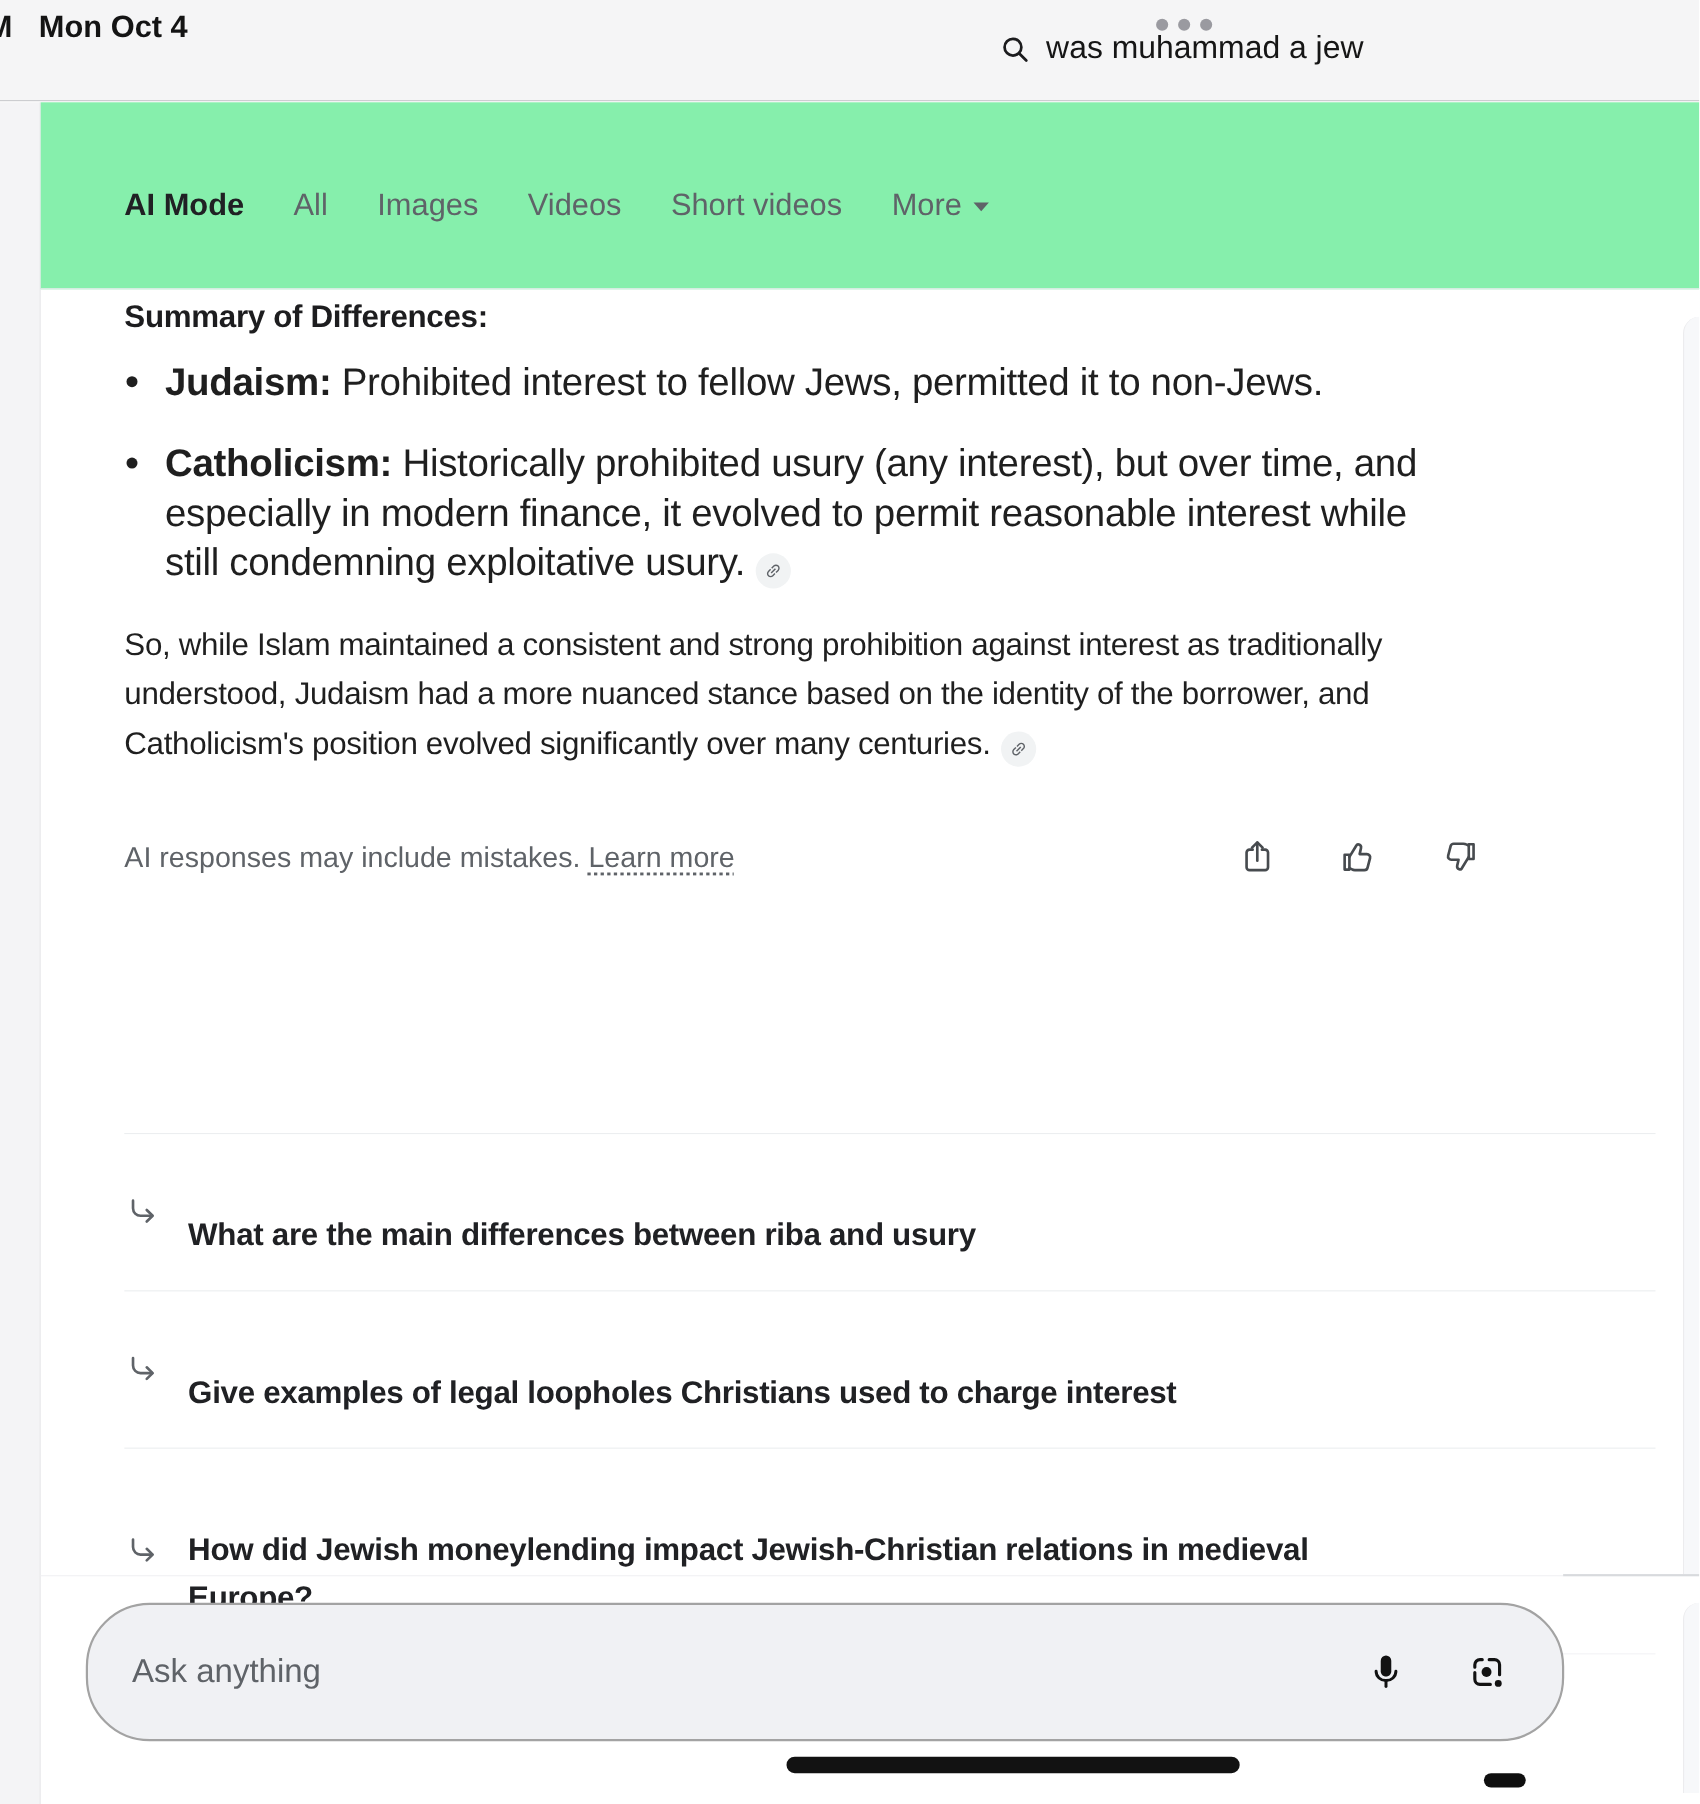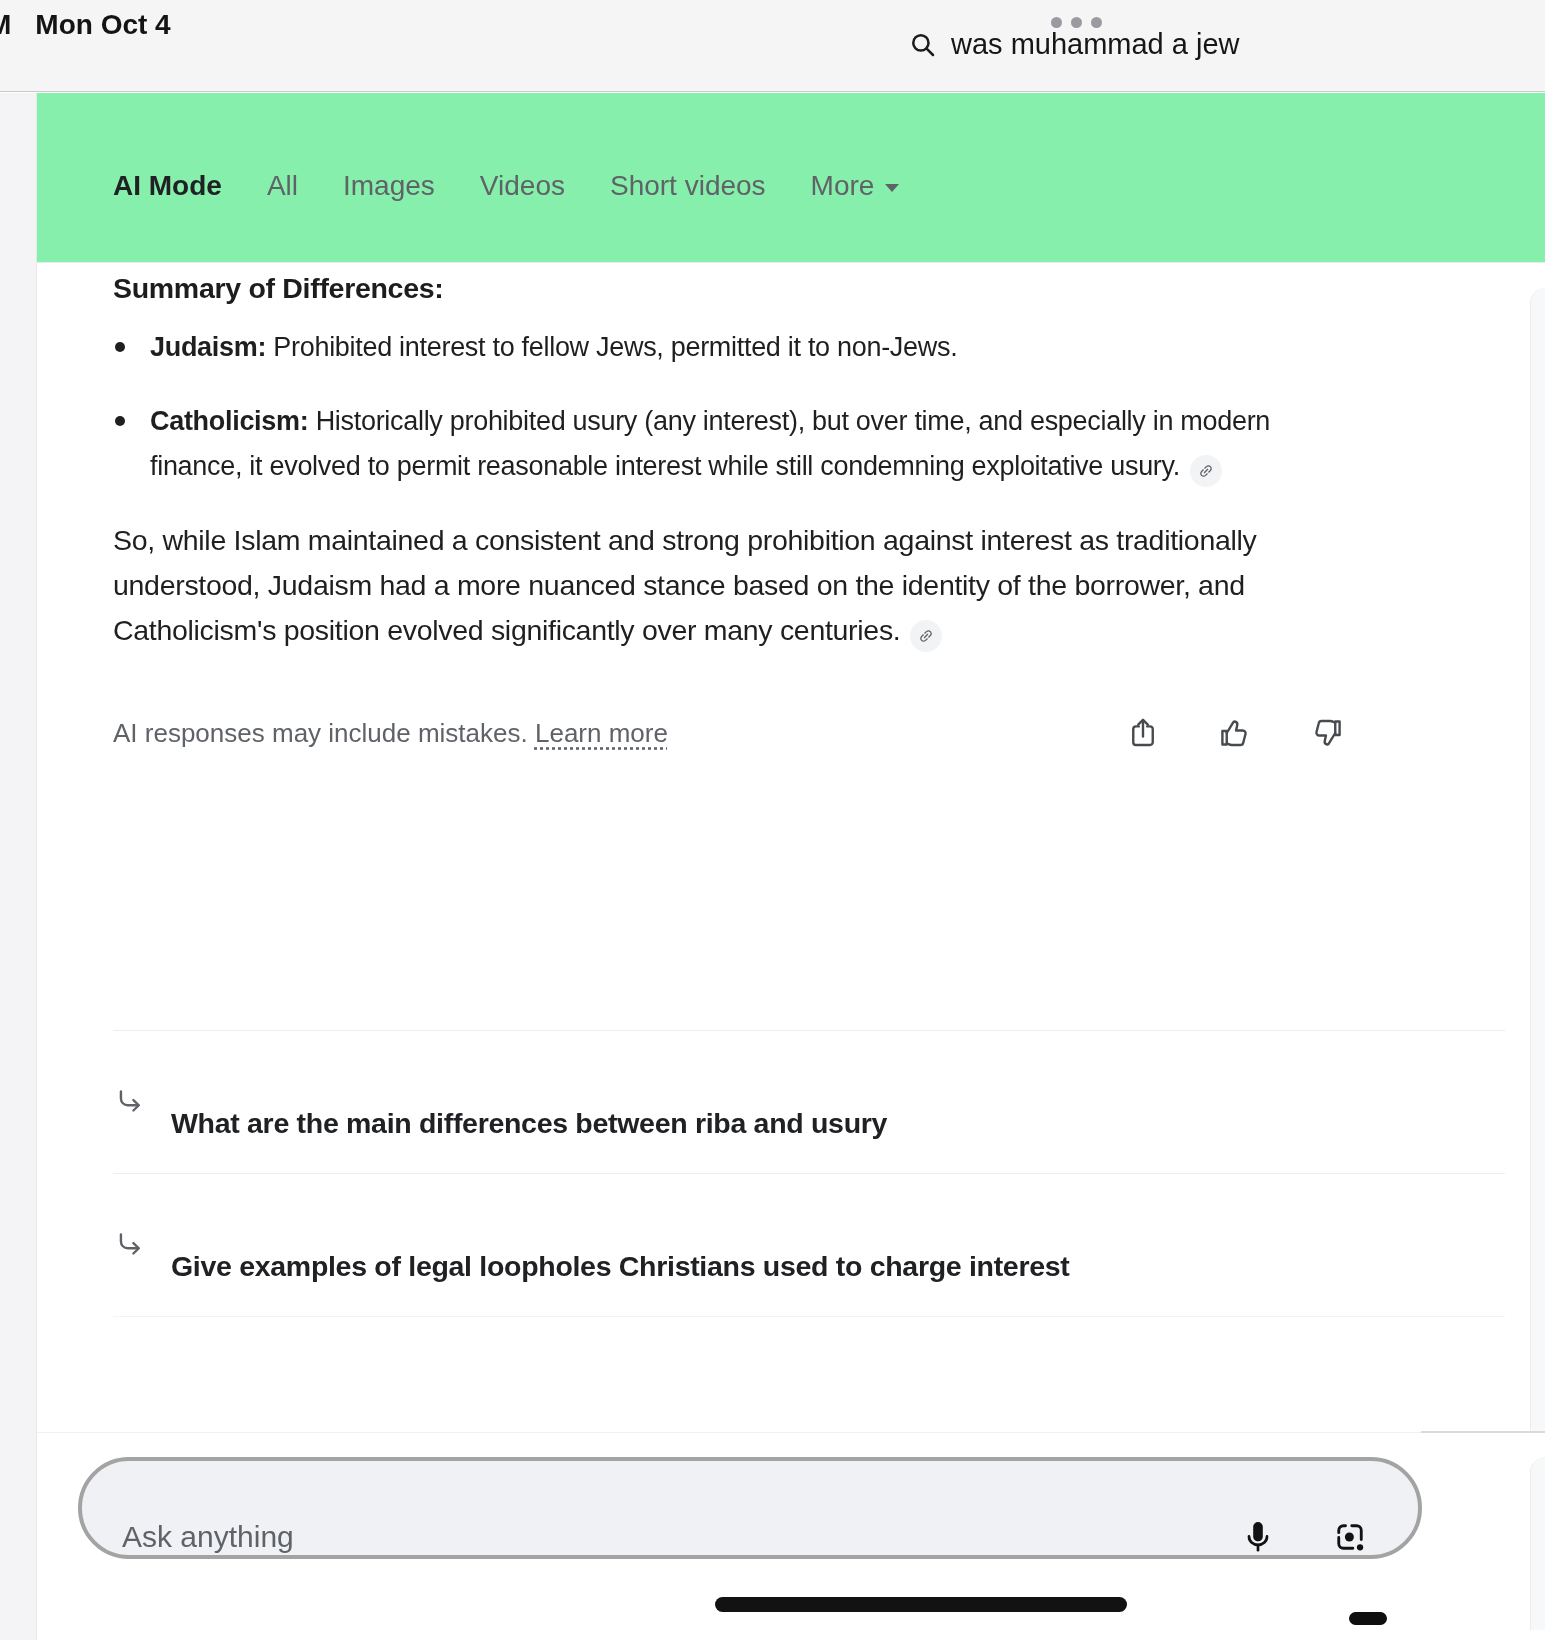--- a/index.html
+++ b/index.html
@@ -35,21 +35,21 @@
   .tab{color:#5f6368;cursor:pointer;white-space:nowrap;}
   .tab.active{color:#202124;font-weight:700;}
   .tab-more{display:flex;align-items:center;gap:11px;}
   .caret{width:0;height:0;border-left:7px solid transparent;border-right:7px solid transparent;
          border-top:8px solid #5f6368;margin-top:4px;}
 
   
   .answer{position:absolute;left:113px;top:266px;width:1232px;letter-spacing:-0.3px;}
   .answer h3{margin:0 0 14px 0;font-size:28.5px;line-height:45px;font-weight:700;color:#1d1d1f;}
   .answer ul{list-style:none;margin:0;padding:0;}
-  .answer li{position:relative;padding-left:37px;margin-bottom:29px;font-size:27px;
+  .answer li{position:relative;padding-left:37px;margin-bottom:29px;font-size:35px;
              line-height:45px;max-width:1180px;color:#1f1f1f;}
   .bullet-dot{position:absolute;left:2px;top:17px;width:10px;height:10px;border-radius:50%;
               background:#1f1f1f;}
   .term{font-weight:700;}
   .closing{margin:0;font-size:28.5px;line-height:45px;max-width:1150px;color:#1f1f1f;}
   .cite-chip{display:inline-flex;align-items:center;justify-content:center;width:32px;height:32px;
              border-radius:50%;background:#f1f3f4;vertical-align:-6px;margin-left:10px;cursor:pointer;}
 
   .answer-footer{display:flex;justify-content:space-between;align-items:center;margin-top:62px;
                  width:1232px;}
@@ -60,23 +60,23 @@
 
   
   .followups{position:absolute;left:113px;top:1030px;width:1392px;letter-spacing:-0.3px;}
   .fu-row{display:flex;align-items:center;gap:24px;padding:28px 0;border-top:1px solid #eceef0;
           cursor:pointer;}
   .followups::after{content:"";display:block;height:1px;background:#f2f3f5;}
   .fu-text{font-size:28.5px;line-height:44px;font-weight:600;color:#202124;max-width:1075px;margin-top:42px;}
   .fu-arrow{flex:0 0 auto;display:flex;}
 
   
-  .pill{position:absolute;left:78px;top:1457px;width:1344px;height:102px;border-radius:58px;
-        background:#f0f1f4;border:4px solid #a3a3a3;box-sizing:border-box;display:flex;
-        align-items:flex-end;padding:0 40px 0 38px;}
+  .pill{position:absolute;left:78px;top:1457px;width:1344px;height:126px;border-radius:58px;
+        background:#f0f1f4;border:2px solid #a3a3a3;box-sizing:border-box;display:flex;
+        align-items:center;padding:0 40px 0 38px;}
   .pill input{flex:1;border:none;background:transparent;outline:none;font-size:30px;
               color:#1f1f1f;font-family:"Liberation Sans",sans-serif;}
   .pill input::placeholder{color:#5f6368;opacity:1;}
   .pill-icons{display:flex;align-items:center;gap:56px;margin-right:10px;}
   .pill-icons .icon-btn{cursor:pointer;display:flex;}
 
   .home-bar{position:absolute;left:715px;top:1597px;width:412px;height:15px;border-radius:8px;
             background:#121212;}
   .mini-bar{position:absolute;left:1349px;top:1612px;width:38px;height:13px;border-radius:7px;
             background:#0f0f0f;}
@@ -196,20 +196,29 @@
     </div>
     <div class="fu-row">
       <span class="fu-arrow">
         <svg width="34" height="34" viewBox="0 0 24 24" fill="none" stroke="#5f6368" stroke-width="1.7" stroke-linecap="round" stroke-linejoin="round">
           <path d="M5.6 4.6v4.9a4.8 4.8 0 0 0 4.8 4.8h7.4"></path>
             <path d="M14.4 10.6l3.8 3.7-3.8 3.7"></path>
         </svg>
       </span>
       <span class="fu-text">Give examples of legal loopholes Christians used to charge interest</span>
     </div>
+    <div class="fu-row">
+      <span class="fu-arrow">
+        <svg width="34" height="34" viewBox="0 0 24 24" fill="none" stroke="#5f6368" stroke-width="1.7" stroke-linecap="round" stroke-linejoin="round">
+          <path d="M5.6 4.6v4.9a4.8 4.8 0 0 0 4.8 4.8h7.4"></path>
+            <path d="M14.4 10.6l3.8 3.7-3.8 3.7"></path>
+        </svg>
+      </span>
+      <span class="fu-text">How did Jewish moneylending impact Jewish-Christian relations in medieval Europe?</span>
+    </div>
   </div>
 
   <div class="pill">
     <input type="text" placeholder="Ask anything" style="">
     <div class="pill-icons">
       <span class="icon-btn">
         <svg width="36" height="36" viewBox="0 0 24 24">
           <path fill="#121212" d="M12 14.8c1.8 0 3.2-1.4 3.2-3.2V5.2a3.2 3.2 0 0 0-6.4 0v6.4c0 1.8 1.4 3.2 3.2 3.2z"></path>
           <path fill="none" stroke="#121212" stroke-width="1.8" stroke-linecap="round" d="M18 11.6c0 3.3-2.7 5.6-6 5.6s-6-2.3-6-5.6"></path>
           <path stroke="#121212" stroke-width="1.8" stroke-linecap="round" d="M12 17.4v3.4"></path>

